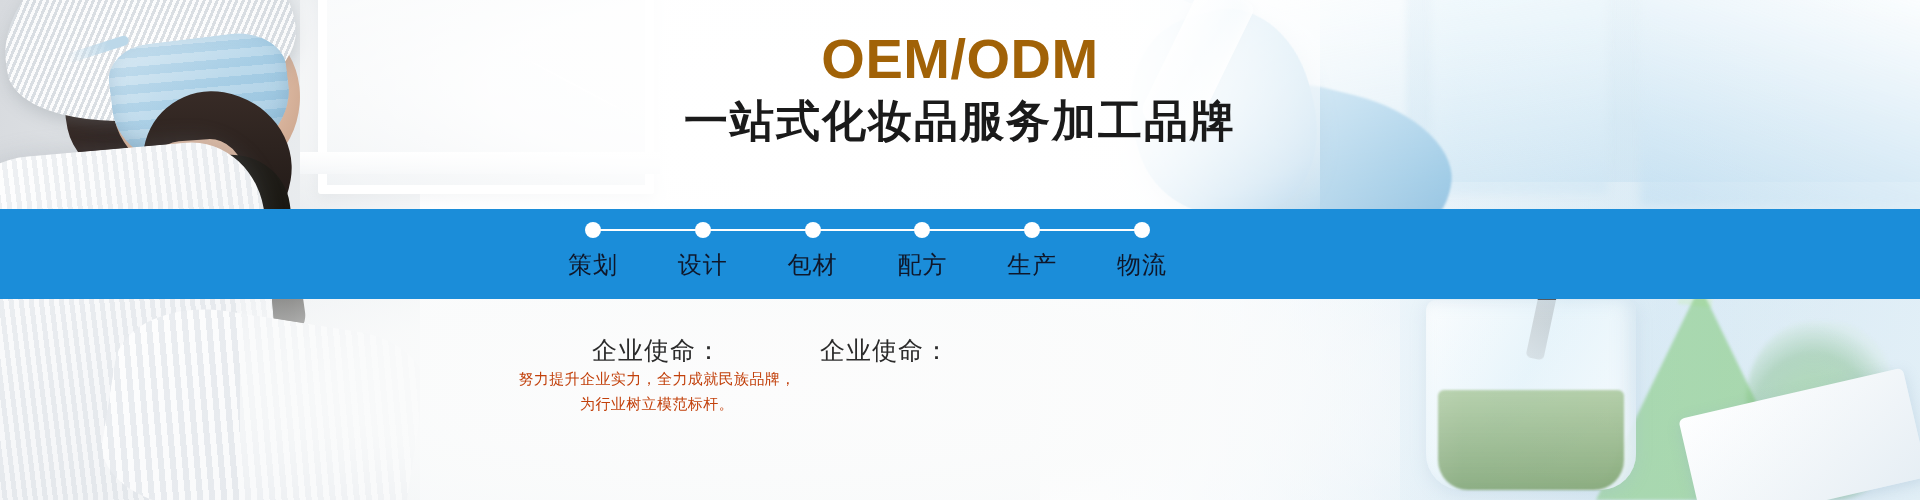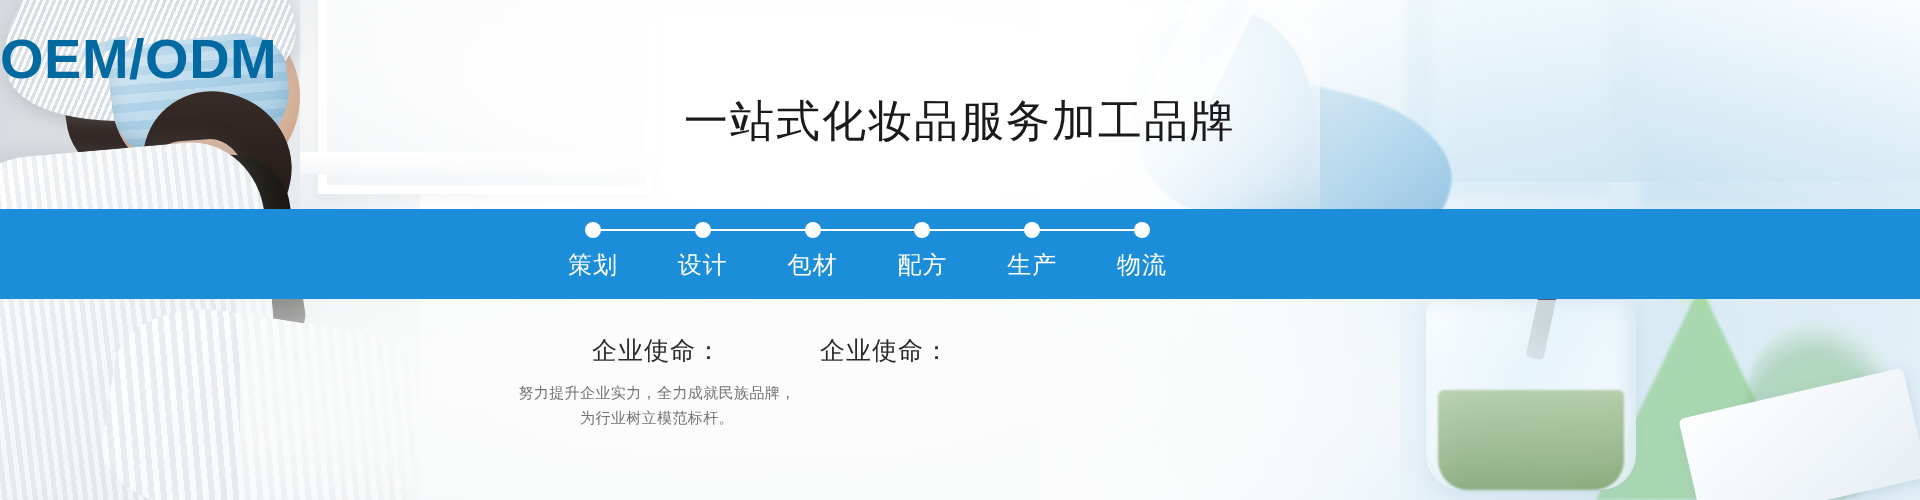--- a/index.html
+++ b/index.html
@@ -304,33 +304,34 @@
     width: 210px; height: 2px;
     background: linear-gradient(90deg, rgba(255,255,255,0), rgba(255,255,255,.9), rgba(255,255,255,0));
     transform: rotate(28deg);
   }
 
   
   .headline {
     position: absolute;
     left: 0; top: 28px;
     width: 100%;
+    text-align: center;
     font-size: 56px;
     font-weight: bold;
     letter-spacing: .5px;
-    color: #0369a1;
+    color: #a16207;
     line-height: 1.1;
   }
   .subheadline {
     position: absolute;
     left: 0; top: 95px;
     width: 100%;
     text-align: center;
     font-size: 44px;
-    font-weight: 400;
+    font-weight: 700;
     color: #1a1a1a;
     letter-spacing: 2px;
     line-height: 1.2;
   }
 
   
   .process-bar {
     position: absolute;
     left: 0; top: 209px;
     width: 100%;
@@ -359,43 +360,42 @@
     width: 16px; height: 16px;
     border-radius: 50%;
     background: #ffffff;
   }
   .step .step-label {
     position: absolute;
     left: -42px; top: 40px;
     width: 84px;
     text-align: center;
     font-size: 24px;
-    color: #ffffff;
+    color: #0f172a;
     letter-spacing: 1px;
     white-space: nowrap;
   }
 
   
   .info {
     position: absolute;
     top: 334px;
   }
   .info.mission { left: 512px; width: 290px; }
   .info.philosophy { left: 820px; width: 290px; }
   .info .info-title {
     font-size: 25px;
     color: #2b2b2b;
     letter-spacing: 1px;
-    margin-bottom: 14px;
     font-weight: 500;
     white-space: nowrap;
   }
   .info .info-body {
     font-size: 15px;
-    color: #737373;
+    color: #c2410c;
     line-height: 1.65;
     letter-spacing: .4px;
   }
   .info.mission .info-title { text-align: center; }
   .info.mission .info-body { text-align: center; }
 </style>
 </head>
 <body>
 
 <div id="banner">

